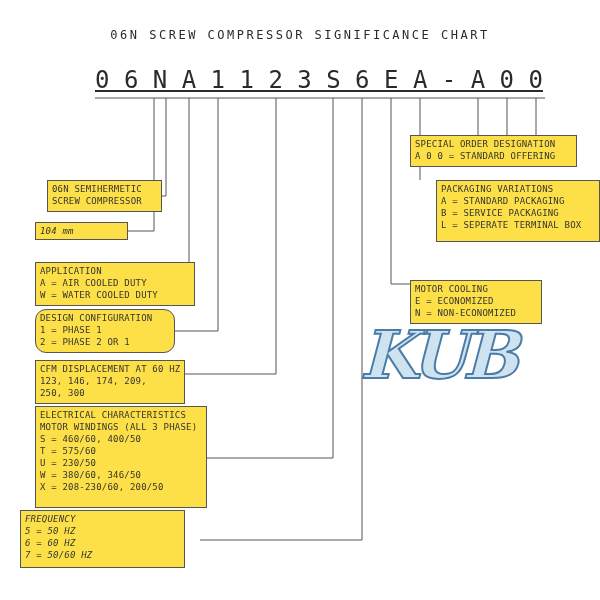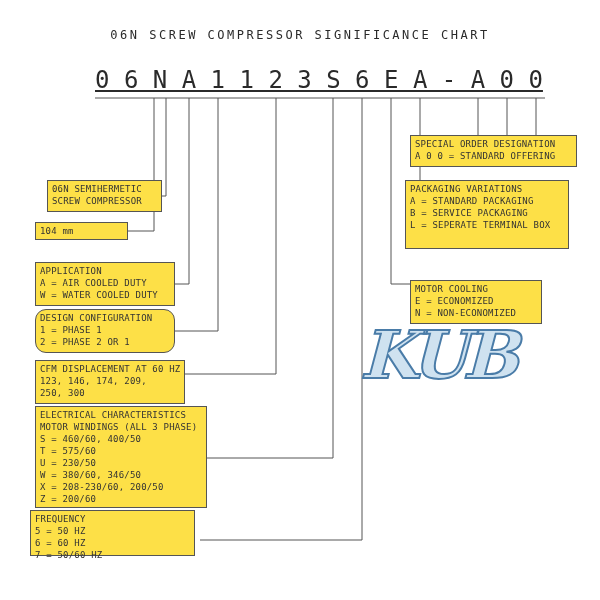--- a/index.html
+++ b/index.html
@@ -85,25 +85,25 @@
     <polyline points="478,135 478,98"></polyline>
     <polyline points="507,135 507,98"></polyline>
     <polyline points="536,135 536,98"></polyline>
   </svg>
 
   <div class="box" style="left:35px;top:180px;width:115px;height:32px;margin-left:12px;">
     <div>06N SEMIHERMETIC</div>
     <div>SCREW COMPRESSOR</div>
   </div>
 
-  <div class="box" style="left:35px;top:222px;width:93px;height:18px;">
+  <div class="box" style="left:35px;top:222px;width:93px;height:18px;font-style:italic;">
     <div>104 mm</div>
   </div>
 
-  <div class="box" style="left:35px;top:262px;width:140px;height:44px;">
+  <div class="box" style="left:35px;top:262px;width:160px;height:44px;">
     <div>APPLICATION</div>
     <div>A = AIR COOLED DUTY</div>
     <div>W = WATER COOLED DUTY</div>
   </div>
 
   <div class="box" style="left:35px;top:309px;width:140px;height:44px;border-radius:11px;">
     <div>DESIGN CONFIGURATION</div>
     <div>1 = PHASE 1</div>
     <div>2 = PHASE 2 OR 1</div>
   </div>
@@ -115,36 +115,35 @@
   </div>
 
   <div class="box" style="left:35px;top:406px;width:172px;height:102px;">
     <div>ELECTRICAL CHARACTERISTICS</div>
     <div>MOTOR WINDINGS (ALL 3 PHASE)</div>
     <div>S = 460/60, 400/50</div>
     <div>T = 575/60</div>
     <div>U = 230/50</div>
     <div>W = 380/60, 346/50</div>
     <div>X = 208-230/60, 200/50</div>
-    <div>Z = 200/60</div>
   </div>
 
-  <div class="box" style="left:30px;top:510px;width:165px;height:46px;">
+  <div class="box" style="left:20px;top:510px;width:165px;height:58px;font-style:italic;">
     <div>FREQUENCY</div>
     <div>5 = 50 HZ</div>
     <div>6 = 60 HZ</div>
     <div>7 = 50/60 HZ</div>
   </div>
 
   <div class="box" style="left:410px;top:135px;width:167px;height:32px;">
     <div>SPECIAL ORDER DESIGNATION</div>
     <div>A 0 0 = STANDARD OFFERING</div>
   </div>
 
-  <div class="box" style="left:405px;top:180px;width:164px;height:69px;">
+  <div class="box" style="left:436px;top:180px;width:164px;height:62px;">
     <div>PACKAGING VARIATIONS</div>
     <div>A = STANDARD PACKAGING</div>
     <div>B = SERVICE PACKAGING</div>
     <div>L = SEPERATE TERMINAL BOX</div>
   </div>
 
   <div class="box" style="left:410px;top:280px;width:132px;height:44px;">
     <div>MOTOR COOLING</div>
     <div>E = ECONOMIZED</div>
     <div>N = NON-ECONOMIZED</div>

